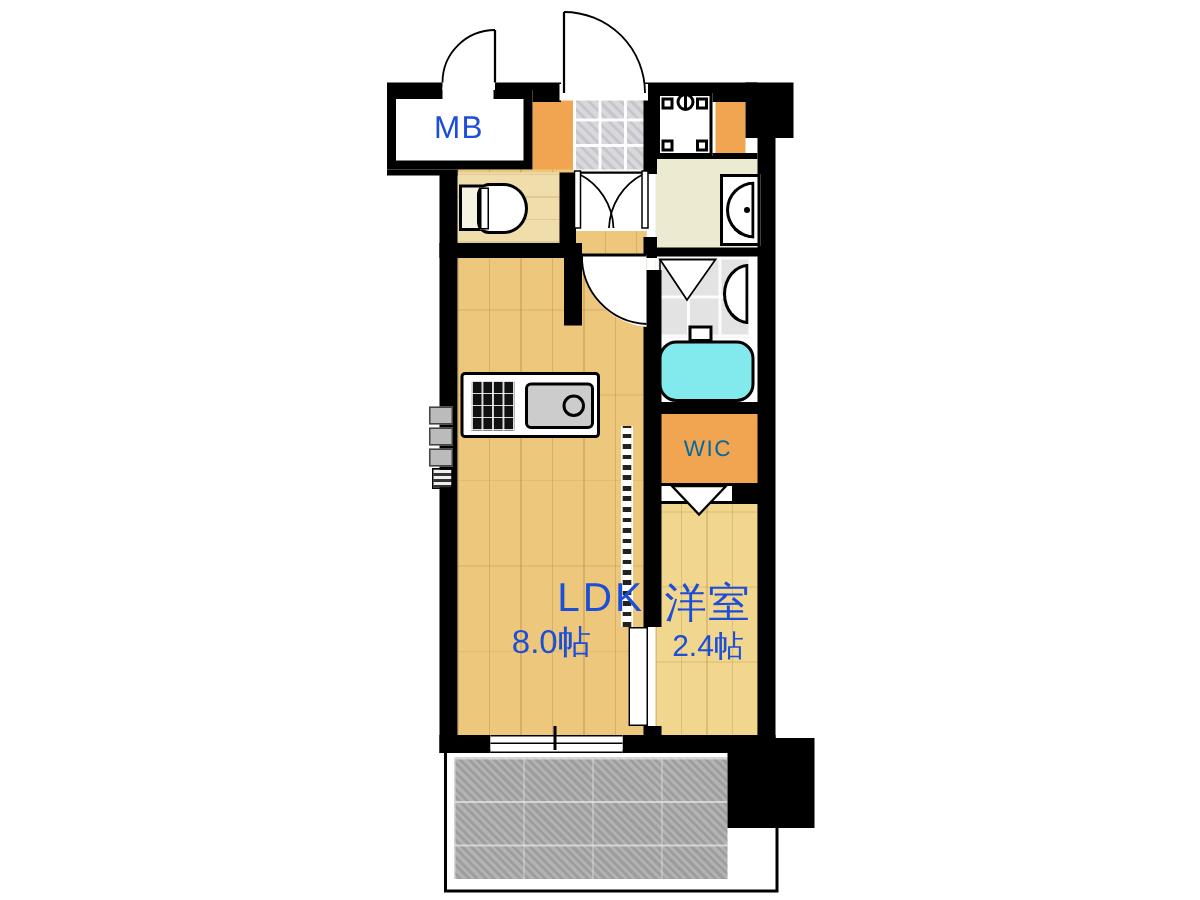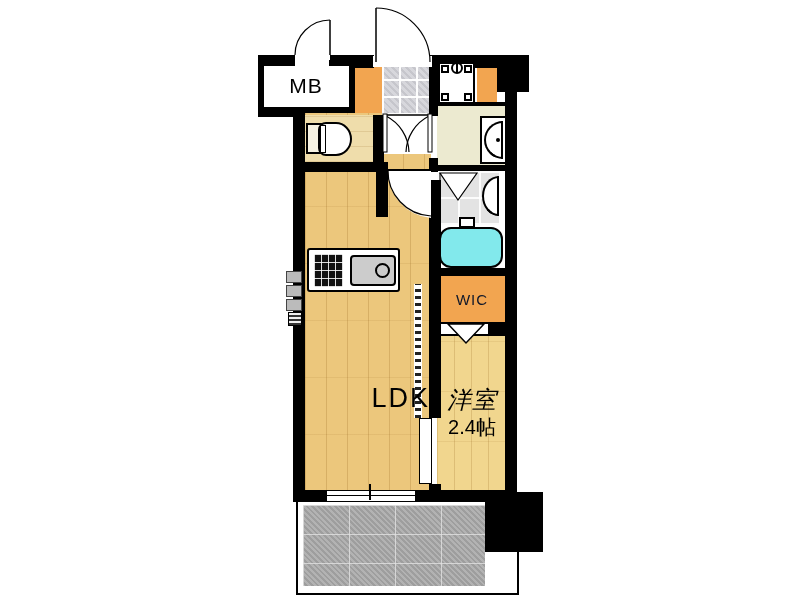--- a/index.html
+++ b/index.html
@@ -26,21 +26,21 @@
                      linear-gradient(90deg,rgba(255,255,255,.9) 2px,rgba(255,255,255,0) 2px);
     background-size:21px 26px;}
   .tile-balcony{background-color:#aaa;
     background-image:linear-gradient(rgba(225,225,225,.8) 1px,rgba(255,255,255,0) 1px),
                      linear-gradient(90deg,rgba(225,225,225,.8) 1px,rgba(255,255,255,0) 1px),
                      repeating-linear-gradient(45deg,rgba(255,255,255,.10) 0 2px,rgba(0,0,0,.07) 2px 4px);
     background-size:46px 29px,46px 29px,auto;}
   .orange{background:#f2a550;}
   .cream{background:#ecead0;}
   .fix-white{background:#fff;border:2px solid #000;box-sizing:border-box;}
-  .label{position:absolute;color:#000000;text-align:center;line-height:1.15;}
+  .label{position:absolute;color:#1d4ed8;text-align:center;line-height:1.15;}
   svg{position:absolute;overflow:visible;}
   .wm{position:absolute;color:rgba(252,250,243,.82);font-weight:bold;white-space:nowrap;
       text-shadow:0 0 1px rgba(200,195,185,.5);z-index:60;}
 </style>
 </head>
 <body>
 
 <div id="stage">
 
   <div class="abs wood-ldk" style="left:305px;top:112px;width:126px;height:380px;"></div>
@@ -174,25 +174,26 @@
     <g>
       <path d="M 440 173 L 477 173 L 458 200 Z" fill="#fff" stroke="#000" stroke-width="1.2"></path>
       <path d="M 440 173 L 440 200" stroke="#000" stroke-width="1" fill="none"></path>
     </g>
 
     <g>
       <path d="M 448 324 L 484 324 L 466 343 Z" fill="#fff" stroke="#000" stroke-width="1.5"></path>
     </g>
   </svg>
 
-  <div class="label" style="left:437px;top:291px;width:70px;font-size:15px;color:#0f172a;letter-spacing:1px;text-align:center;">WIC</div>
+  <div class="label" style="left:437px;top:291px;width:70px;font-size:15px;color:#0369a1;letter-spacing:1px;text-align:center;">WIC</div>
 
   <div class="label" style="left:305px;top:383px;width:125px;">
     <div style="font-size:27px;letter-spacing:2px;text-align:right;">LDK</div>
+    <div style="font-size:22px;margin-top:1px;">8.0帖</div>
   </div>
 
   <div class="label" style="left:434px;top:386px;width:76px;">
-    <div style="font-size:24px;letter-spacing:1px;font-style:italic;">洋室</div>
+    <div style="font-size:28px;letter-spacing:1px;">洋室</div>
     <div style="font-size:20px;margin-top:2px;">2.4帖</div>
   </div>
 
 
 </div>
 
 </body></html>

